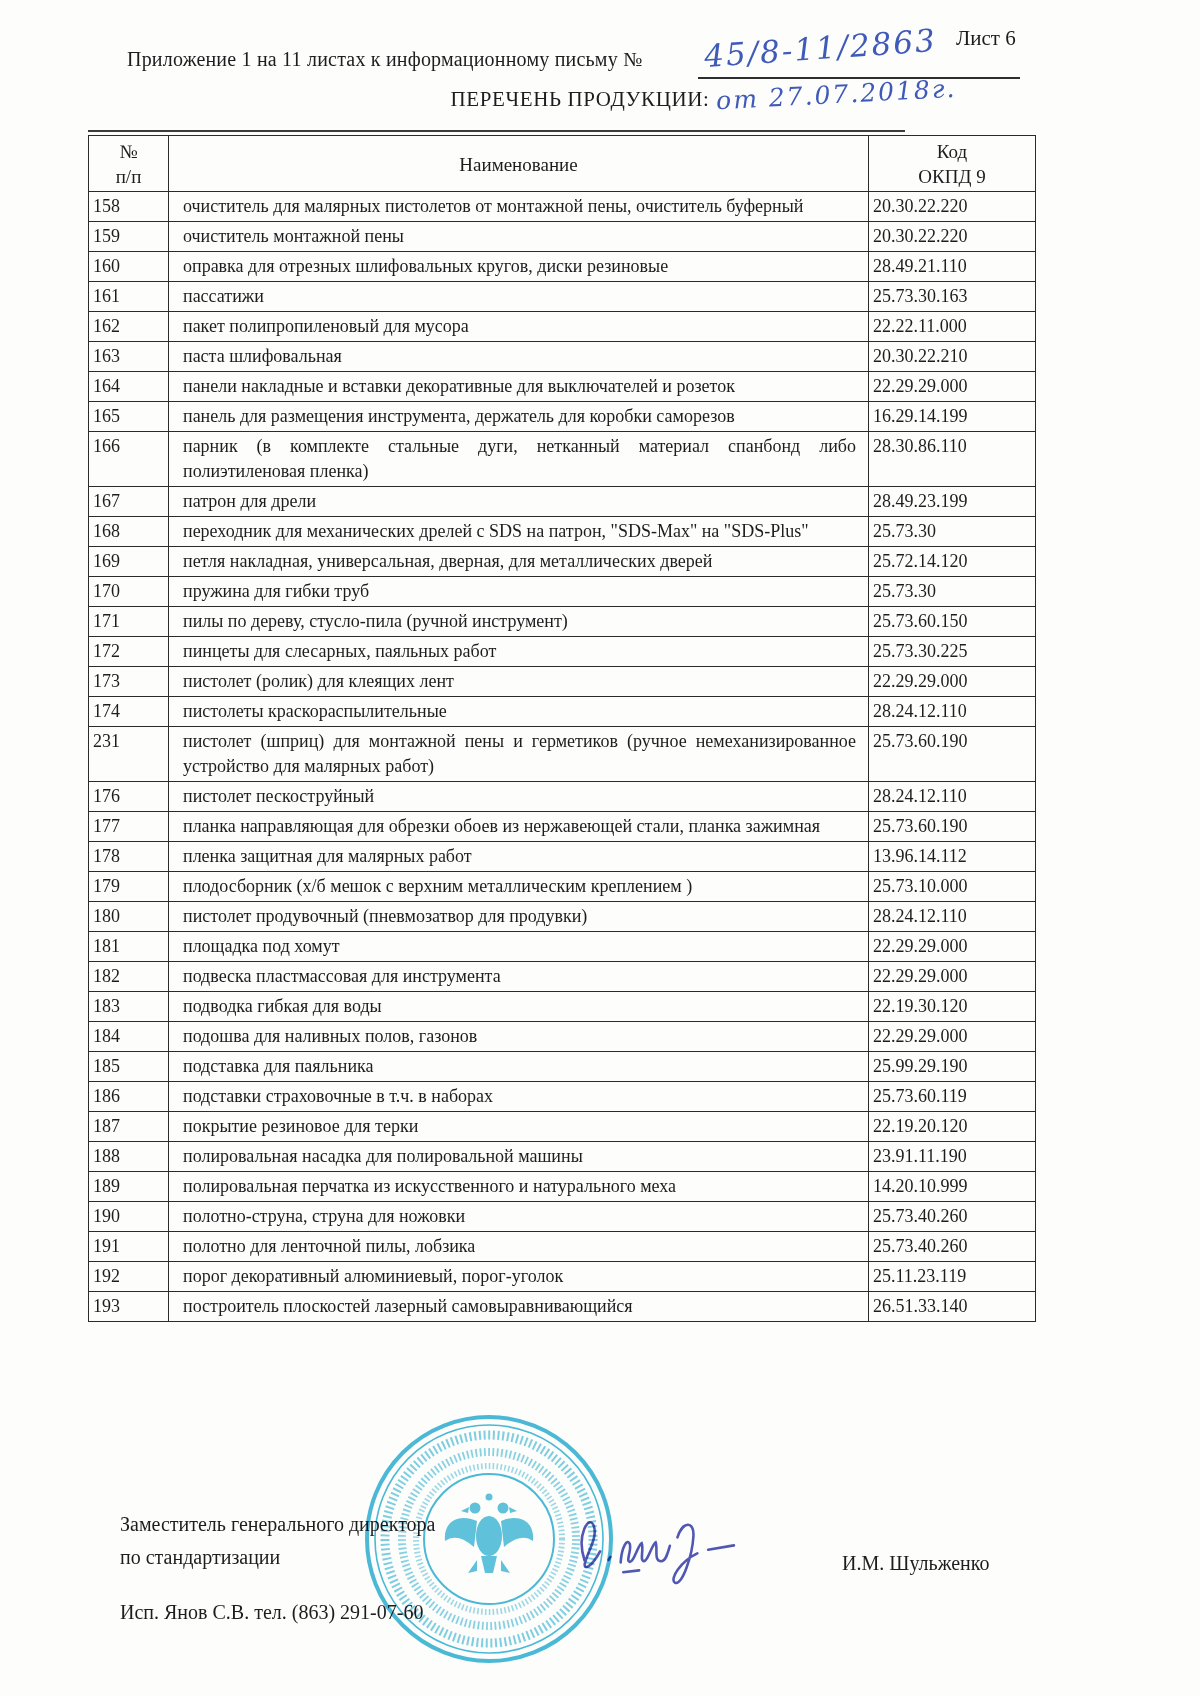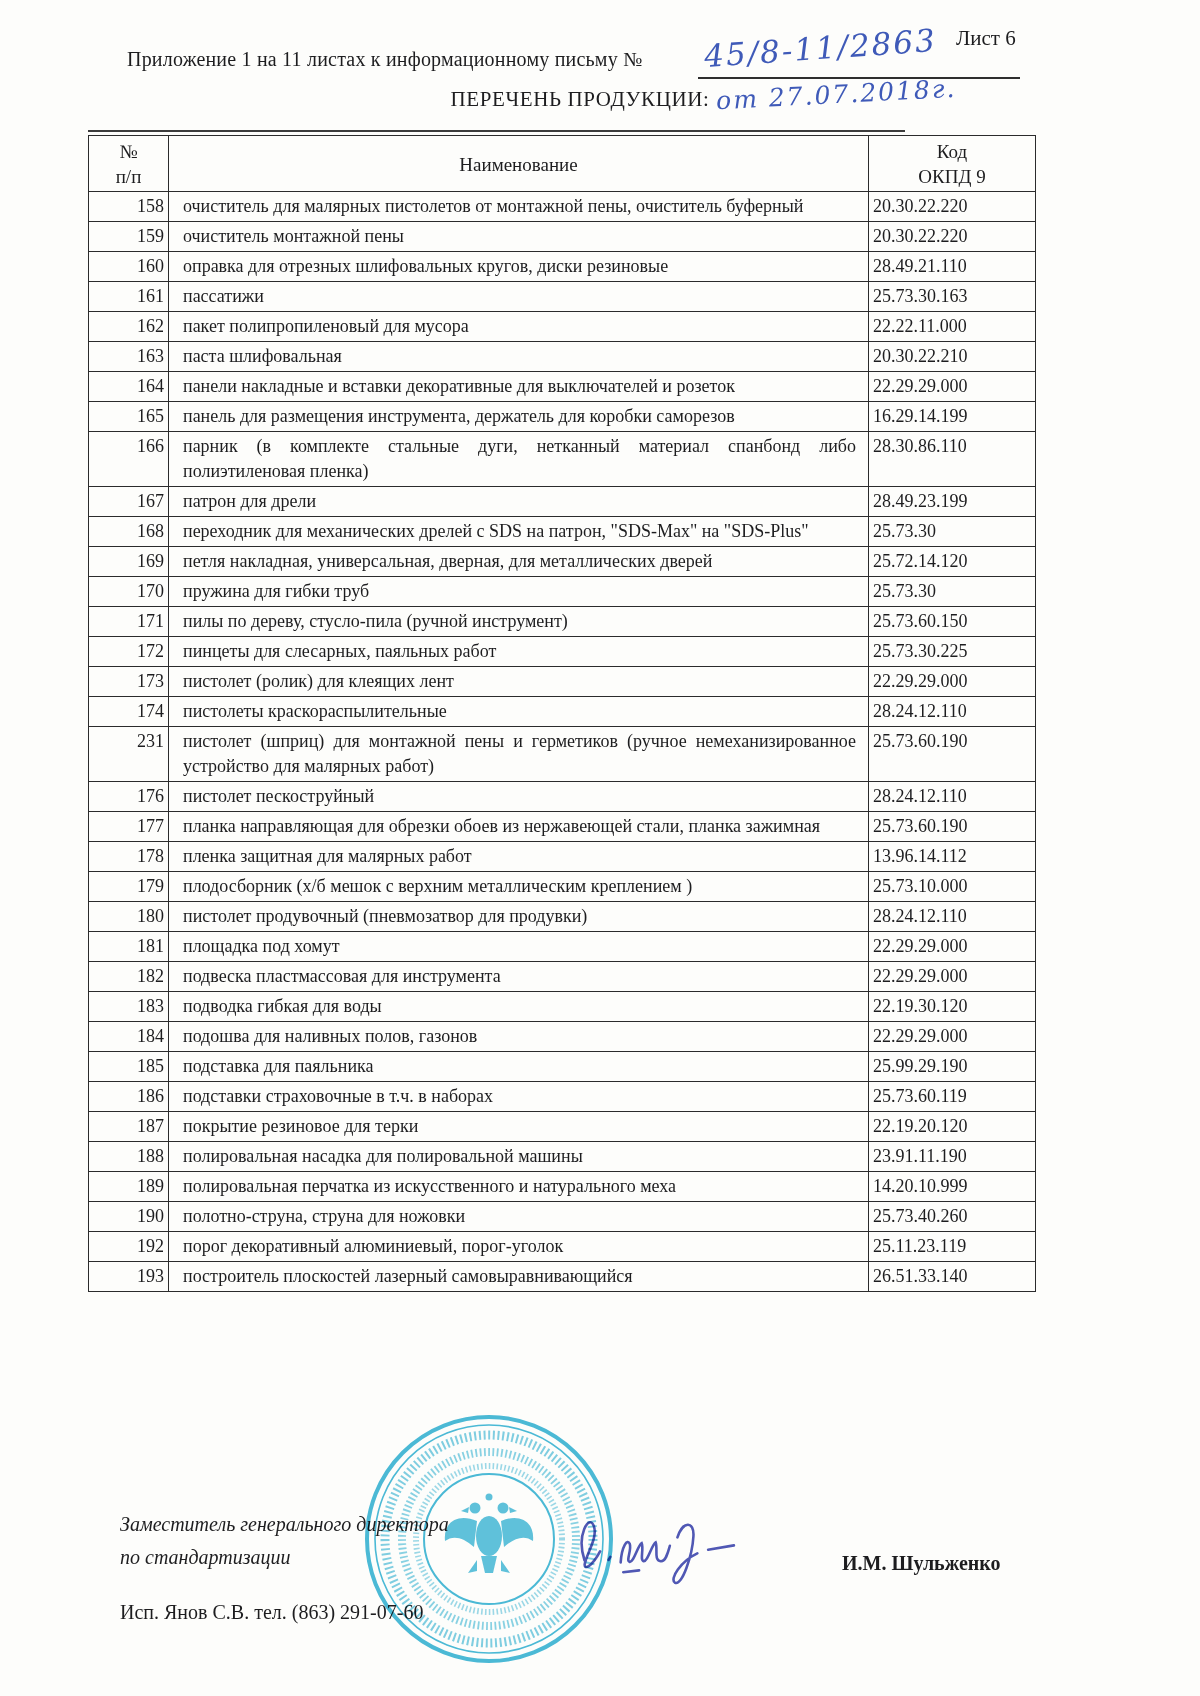--- a/index.html
+++ b/index.html
@@ -12,26 +12,26 @@
   .hw { font-family:"DejaVu Serif", serif; font-style:italic; color:#3f5ab8; }
   .hw-number { position:absolute; top:30px; left:704px; font-size:31px; letter-spacing:2px; transform:rotate(-4deg); }
   .hw-underline { position:absolute; top:77px; left:698px; width:322px; height:2px; background:#2e2e2e; }
   .hw-date { position:absolute; top:80px; left:716px; font-size:25px; letter-spacing:2px; transform:rotate(-3deg); }
   .date-underline { position:absolute; top:130px; left:88px; width:817px; height:2px; background:#3c3c3c; }
   .doc-title { position:absolute; top:87px; left:20px; width:1120px; text-align:center; font-size:21px; letter-spacing:.6px; }
 
   table.products { position:absolute; top:135px; left:88px; width:947px; border-collapse:collapse; table-layout:fixed; font-size:18px; }
   table.products th, table.products td { border:1.6px solid #2b2b2c; vertical-align:top; }
   table.products th { font-weight:normal; font-size:19px; text-align:center; padding:3px 4px 2px; line-height:25px; }
-  td.c-num  { text-align:right; padding:2px 4px; line-height:25px;margin-left:21px; }
+  td.c-num  { text-align:left; padding:2px 4px; line-height:25px;margin-left:21px; }
   td.c-name { text-align:justify; -moz-text-align-last:left; text-align-last:left; padding:2px 12px 2px 14px; line-height:25px; }
   td.c-code { text-align:left; padding:2px 4px; line-height:25px; }
 
-  .sign-position { position:absolute; left:120px; top:1508px; font-size:20px; line-height:33px;font-style:italic; }
-  .signer-name  { position:absolute; left:842px; top:1552px; font-size:20px;font-weight:bold; }
+  .sign-position { position:absolute; left:120px; top:1508px; font-size:20px; line-height:33px; }
+  .signer-name  { position:absolute; left:842px; top:1552px; font-size:20px; }
   .executor     { position:absolute; left:120px; top:1601px; font-size:20px; }
 
   .signature-svg { position:absolute; left:570px; top:1496px; transform:rotate(-3deg); }
   .stamp { position:absolute; left:360px; top:1410px; width:258px; height:258px; mix-blend-mode:multiply; opacity:.92; }
 </style>
 </head>
 <body>
 
 <div class="page">
 
@@ -223,20 +223,25 @@
           <td class="c-code">23.91.11.190</td>
         </tr>
         <tr>
           <td class="c-num">189</td>
           <td class="c-name">полировальная перчатка из искусственного и натурального меха</td>
           <td class="c-code">14.20.10.999</td>
         </tr>
         <tr>
           <td class="c-num">190</td>
           <td class="c-name">полотно-струна, струна для ножовки</td>
+          <td class="c-code">25.73.40.260</td>
+        </tr>
+        <tr>
+          <td class="c-num">191</td>
+          <td class="c-name">полотно для ленточной пилы, лобзика</td>
           <td class="c-code">25.73.40.260</td>
         </tr>
         <tr>
           <td class="c-num">192</td>
           <td class="c-name">порог декоративный алюминиевый, порог-уголок</td>
           <td class="c-code">25.11.23.119</td>
         </tr>
         <tr>
           <td class="c-num">193</td>
           <td class="c-name">построитель плоскостей лазерный самовыравнивающийся</td>

